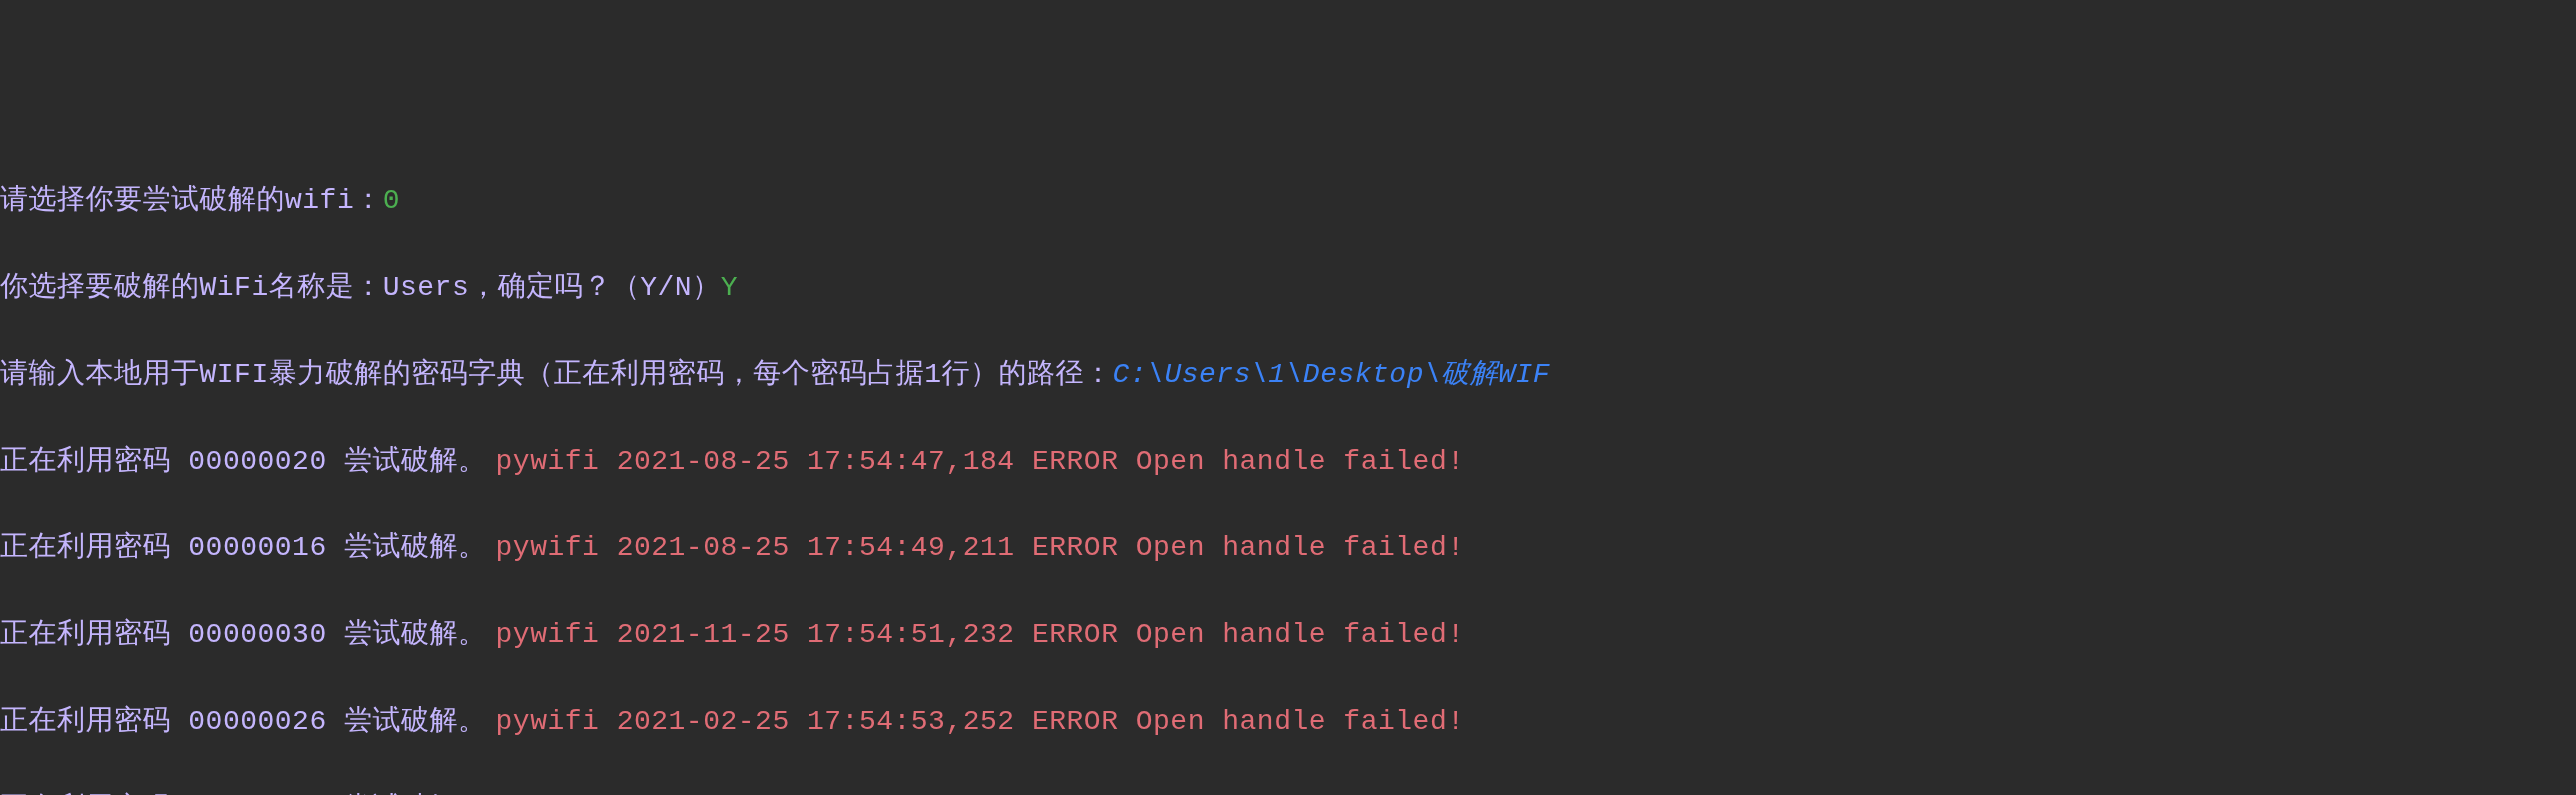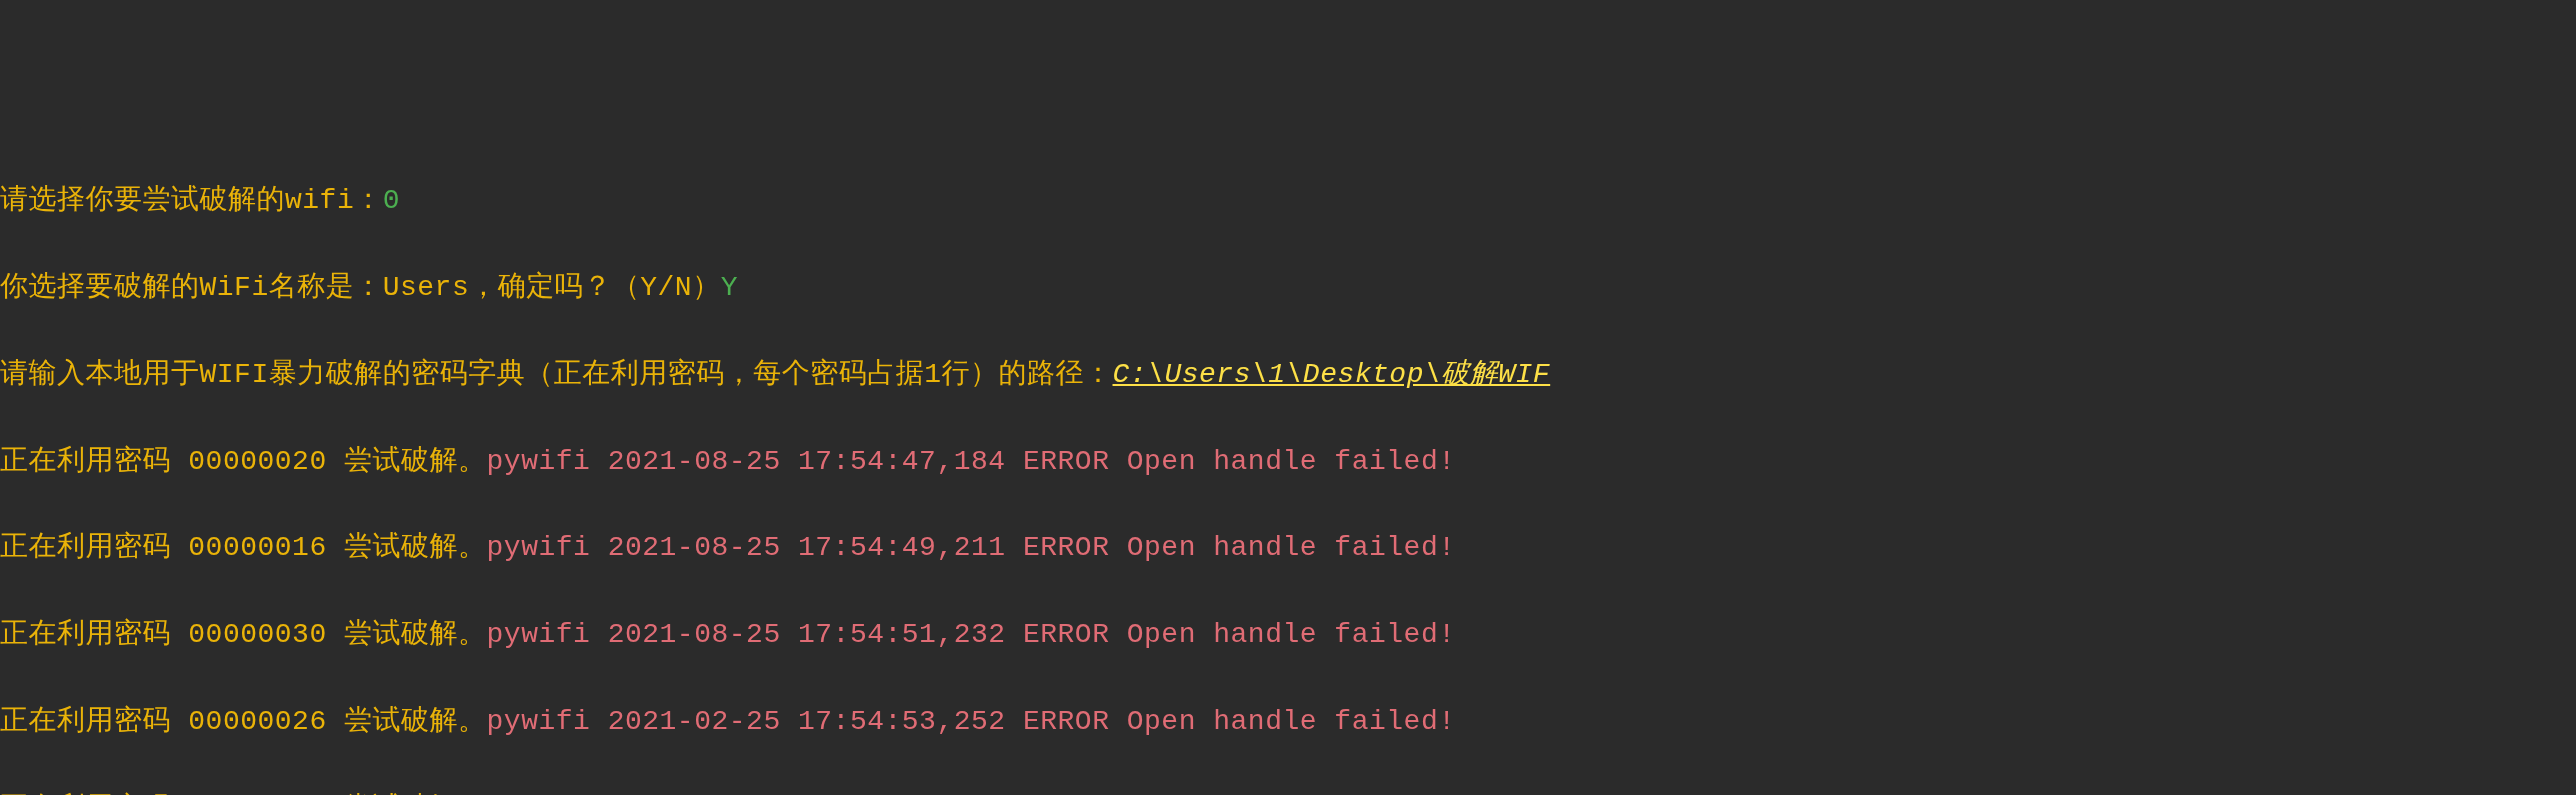--- a/index.html
+++ b/index.html
@@ -15,45 +15,45 @@
       color: #c8c8c8;
       white-space: pre;
       overflow: hidden;
       padding: 5.6px 0 0 0;
       letter-spacing: 0.5px;
     }
     .line {
       display: block;
     }
     .prompt-text {
-      color: #eab308;
+      color: #c4b5fd;
     }
     .input-green {
       color: #4caf50;
     }
     .input-italic {
-      color: #fde047;
+      color: #3b82f6;
       font-style: italic;
-      text-decoration: underline;
     }
     .error-red {
       color: #e06c75;
+      margin-left: 9px;
     }
   </style>
 </head>
 <body>
 
 
 
 <div class="line"><span class="prompt-text">请选择你要尝试破解的wifi：</span><span class="input-green">0</span></div>
 <div class="line"><span class="prompt-text">你选择要破解的WiFi名称是：Users，确定吗？（Y/N）</span><span class="input-green">Y</span></div>
 <div class="line"><span class="prompt-text">请输入本地用于WIFI暴力破解的密码字典（正在利用密码，每个密码占据1行）的路径：</span><span class="input-italic">C:\Users\1\Desktop\破解WIF</span></div>
 <div class="line"><span class="prompt-text">正在利用密码 00000020 尝试破解。</span><span class="error-red">pywifi 2021-08-25 17:54:47,184 ERROR Open handle failed!</span></div>
 <div class="line"><span class="prompt-text">正在利用密码 00000016 尝试破解。</span><span class="error-red">pywifi 2021-08-25 17:54:49,211 ERROR Open handle failed!</span></div>
-<div class="line"><span class="prompt-text">正在利用密码 00000030 尝试破解。</span><span class="error-red">pywifi 2021-08-25 17:54:51,232 ERROR Open handle failed!</span></div>
+<div class="line"><span class="prompt-text">正在利用密码 00000030 尝试破解。</span><span class="error-red">pywifi 2021-11-25 17:54:51,232 ERROR Open handle failed!</span></div>
 <div class="line"><span class="prompt-text">正在利用密码 00000026 尝试破解。</span><span class="error-red">pywifi 2021-02-25 17:54:53,252 ERROR Open handle failed!</span></div>
 <div class="line"><span class="prompt-text">正在利用密码 00000022 尝试破解。</span><span class="error-red">pywifi 2021-08-25 17:54:55,278 ERROR Open handle failed!</span></div>
 
 
 
 
 
 
 
 </body></html>

